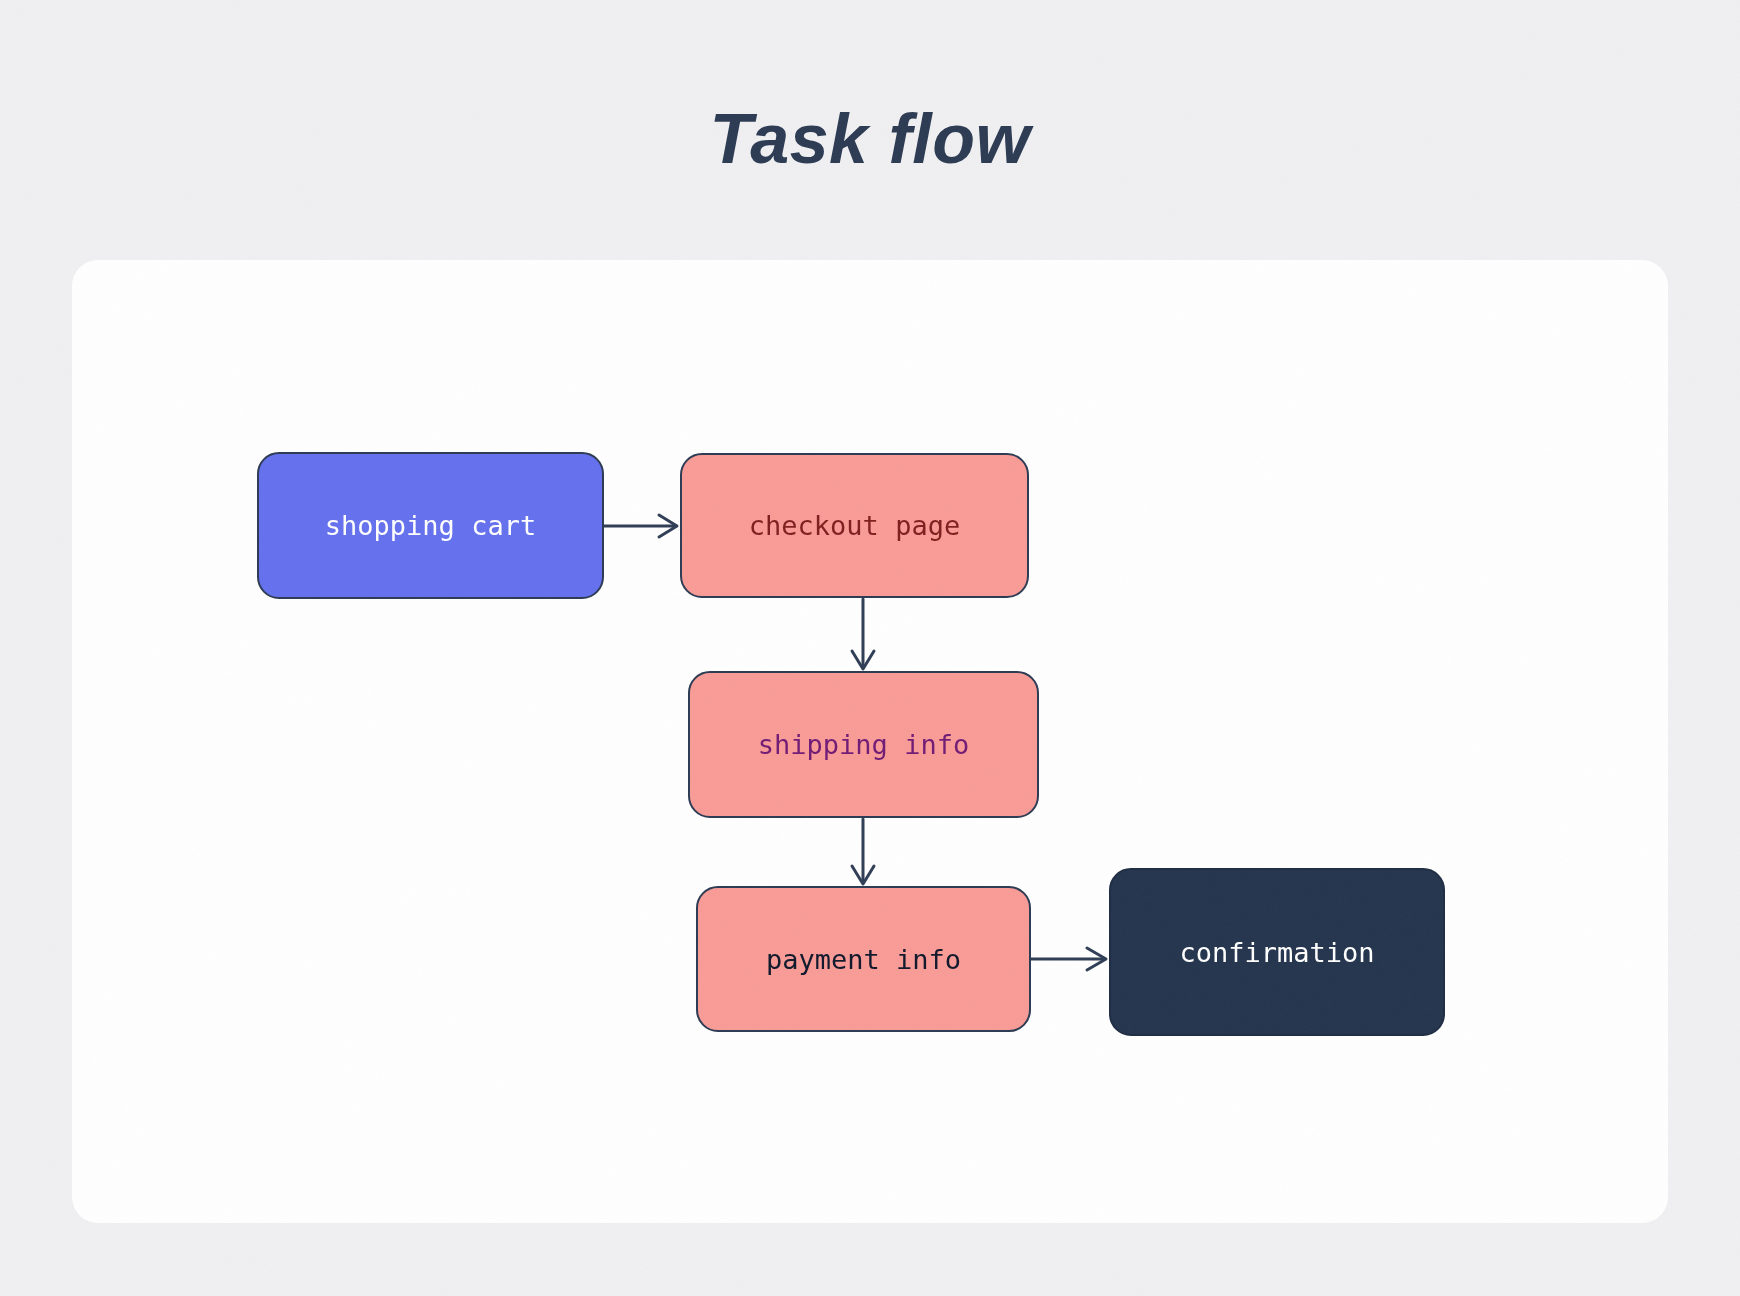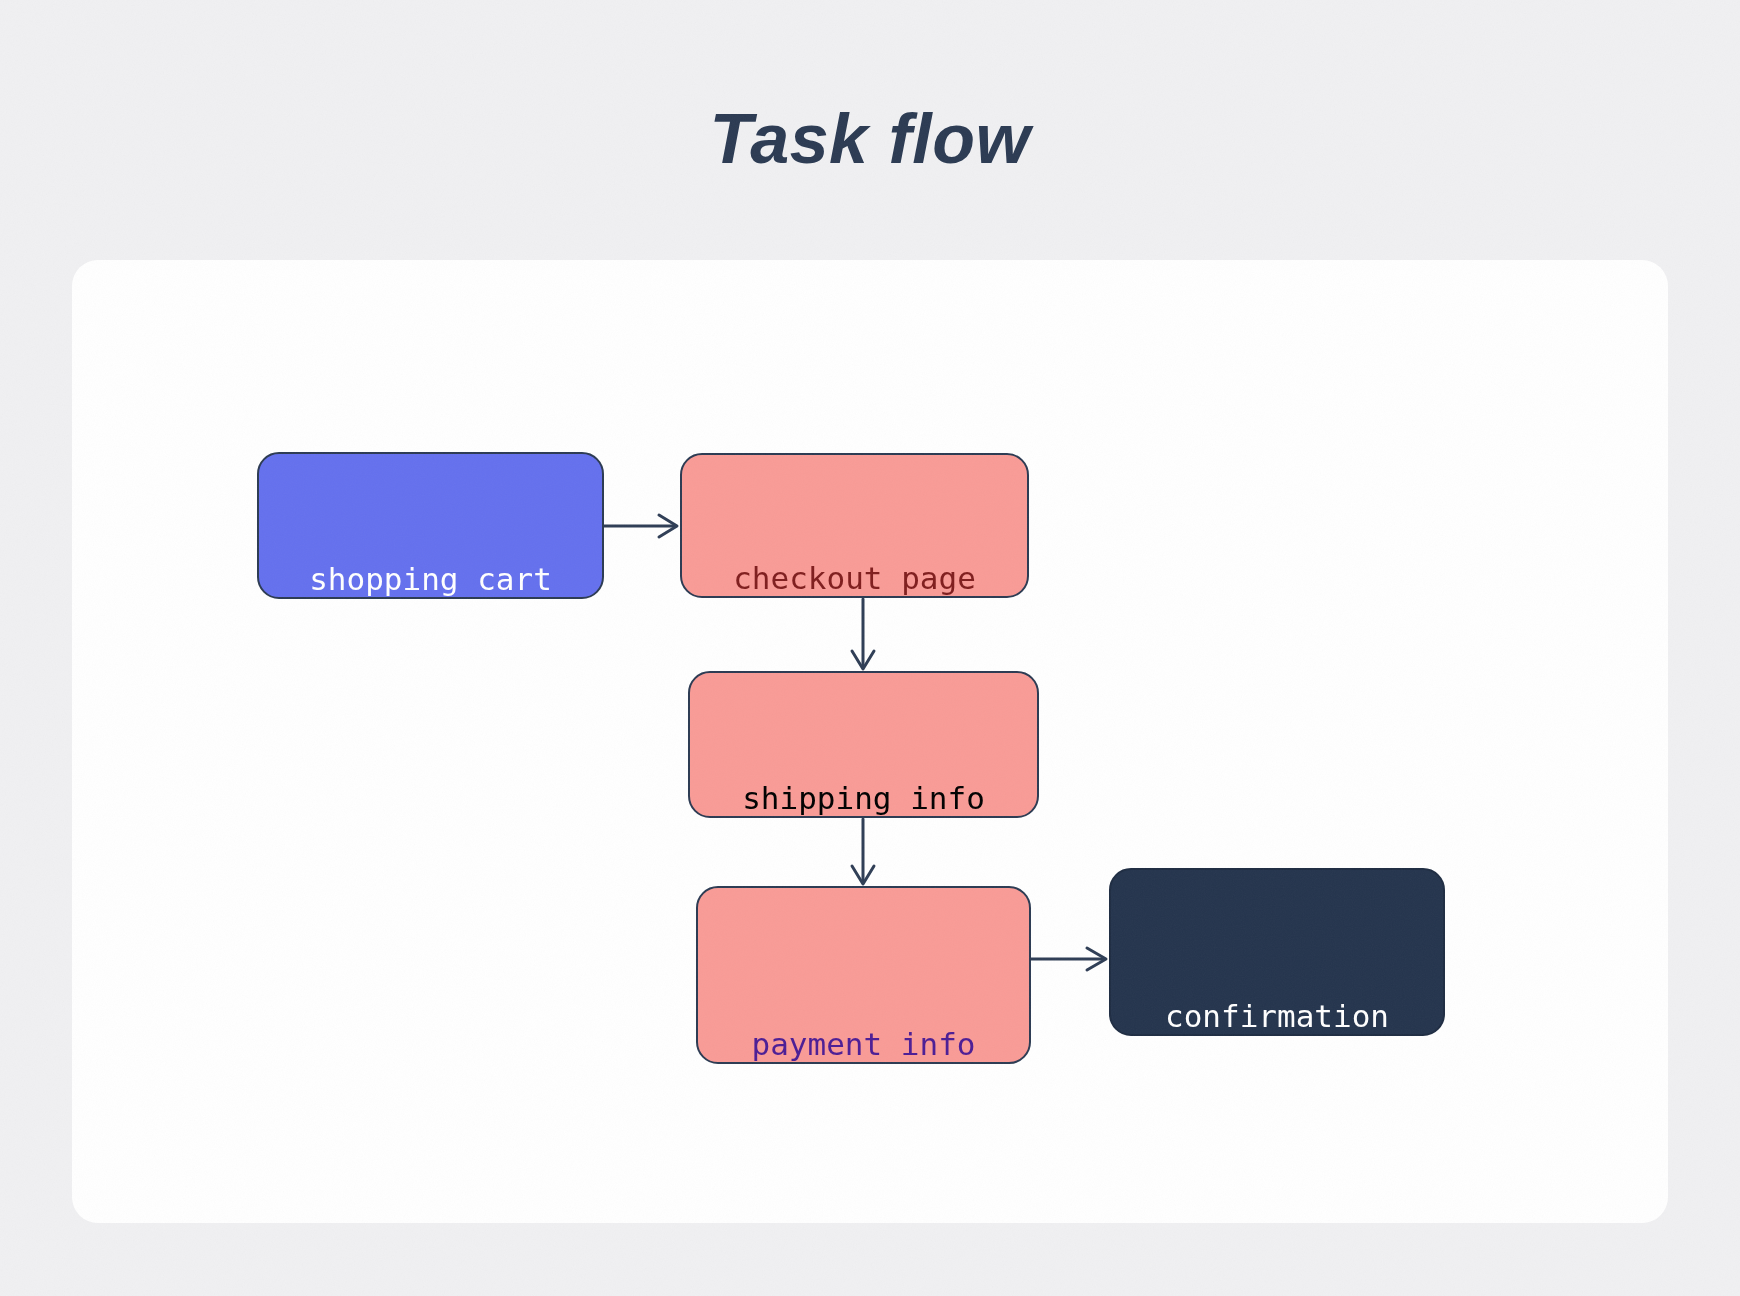--- a/index.html
+++ b/index.html
@@ -44,45 +44,45 @@
   }
   .edges {
     position: absolute;
     left: 0;
     top: 0;
     pointer-events: none;
   }
   .node {
     position: absolute;
     display: flex;
-    align-items: flex-end;
+    align-items: center;
     justify-content: center;
     box-sizing: border-box;
     border: 2.5px solid #2b3a52;
     border-radius: 22px;
     font-family: "DejaVu Sans Mono", monospace;
-    font-size: 31px;
+    font-size: 27px;
     letter-spacing: 0px;
     white-space: nowrap;
   }
   .node-shopping-cart {
     left: 257px; top: 452px; width: 347px; height: 147px;
     background: #6470ee; color: #ffffff;
   }
   .node-checkout-page {
     left: 680px; top: 453px; width: 349px; height: 145px;
     background: #f99b96; color: #7f1d1d;
   }
   .node-shipping-info {
     left: 688px; top: 671px; width: 351px; height: 147px;
-    background: #f99b96; color: #000000;
+    background: #f99b96; color: #701a75;
   }
   .node-payment-info {
-    left: 696px; top: 886px; width: 335px; height: 178px;
-    background: #f99b96; color: #4c1d95;
+    left: 696px; top: 886px; width: 335px; height: 146px;
+    background: #f99b96; color: #0f172a;
   }
   .node-confirmation {
     left: 1109px; top: 868px; width: 336px; height: 168px;
     background: #24344d; color: #ffffff;
     border-color: #1e2c42;
   }
   .grain {
     position: absolute;
     left: 0;
     top: 0;

